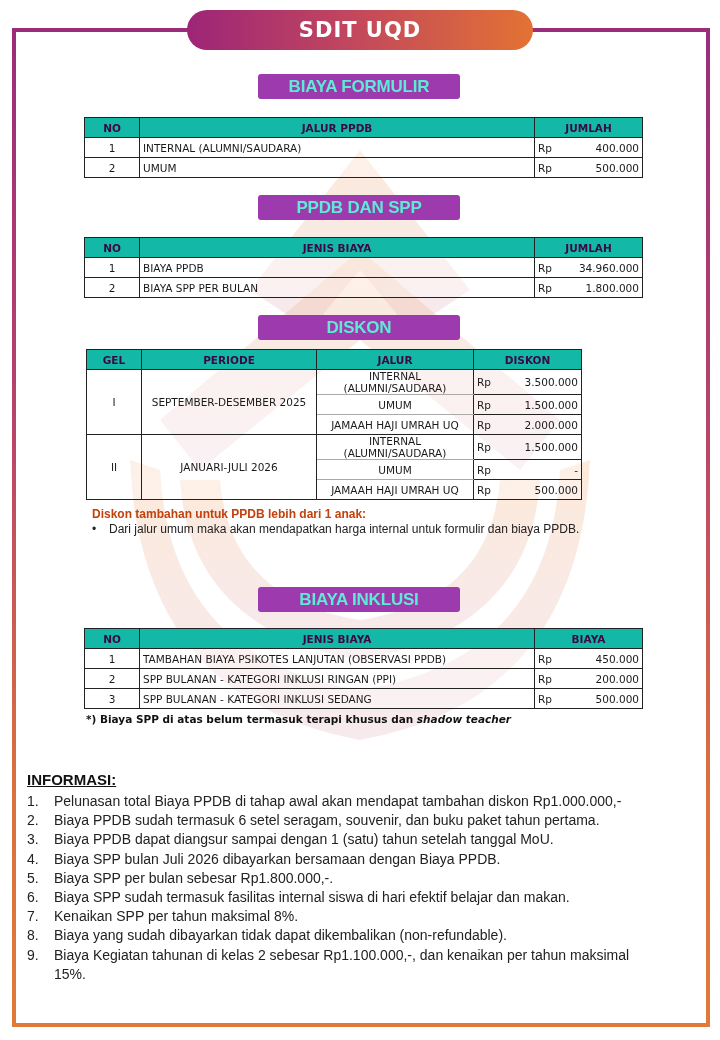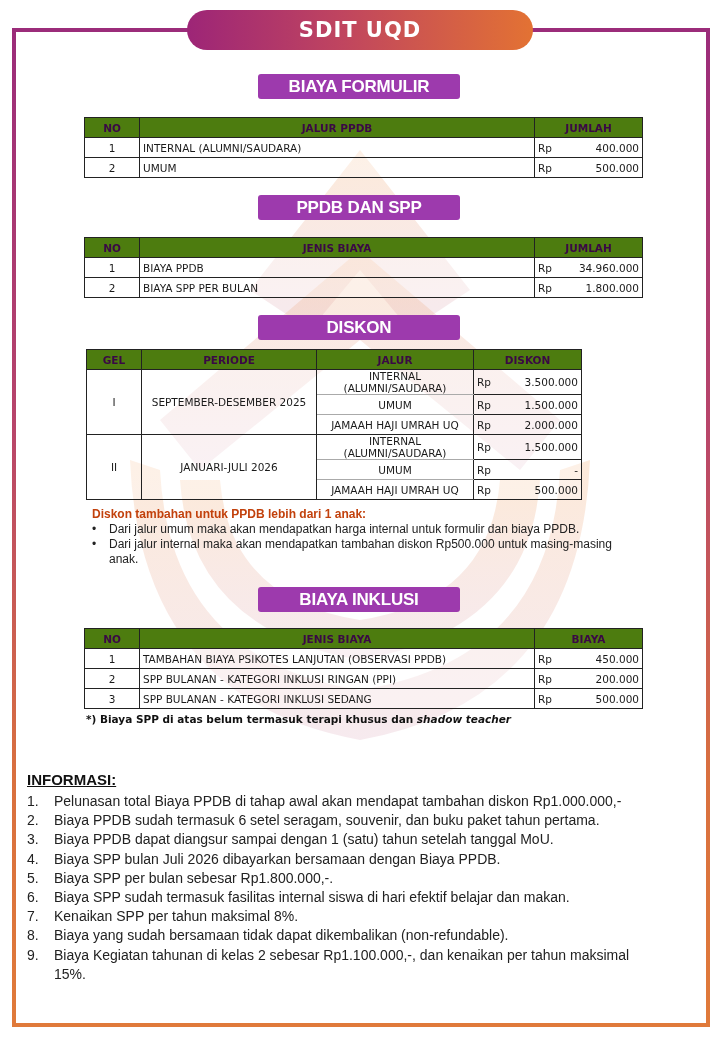--- a/index.html
+++ b/index.html
@@ -15,31 +15,31 @@
 
   .title-pill {
     position: absolute; left: 187px; top: 10px; width: 346px; height: 40px; border-radius: 20px;
     background: linear-gradient(90deg, #9d2577 0%, #c0455f 45%, #e37233 100%);
     color: #fff; font-family: "DejaVu Sans", sans-serif; font-weight: bold; font-size: 21px;
     letter-spacing: 1px; display: flex; align-items: center; justify-content: center;
   }
 
   .section-pill {
     position: absolute; left: 258px; width: 202px; height: 25px; border-radius: 3px;
-    background: #9d3aad; color: #ffffff; font-family: "Liberation Sans", sans-serif;
+    background: #9d3aad; color: #5eead4; font-family: "Liberation Sans", sans-serif;
     font-weight: bold; font-size: 17px; display: flex; align-items: center; justify-content: center;
     letter-spacing: -0.2px;
   }
 
   table.t {
     position: absolute; left: 84px; width: 559px; border-collapse: collapse;
     font-family: "DejaVu Sans", sans-serif; font-size: 10.5px; color: #1a1a1a;
   }
   table.t th {
-    background: #4d7c0f; color: #3a0845; font-weight: bold; font-size: 10.5px; height: 20px;
+    background: #14b8a6; color: #3a0845; font-weight: bold; font-size: 10.5px; height: 20px;
     border: 1px solid #222; text-align: center;
   }
   table.t td { border: 1px solid #222; height: 20px; padding: 0 3px; background: rgba(255,255,255,0.35); }
   td.no { text-align: center; width: 55px; }
   td.rp { width: 26px; border-right: none !important; padding-left: 5px; }
   td.amt { width: 82px; border-left: none !important; text-align: right; padding-right: 4px; }
   th.amtH { width: 108px; }
 
   table.d td.jal { text-align: center; }
   table.d td.dot-b { border-bottom: 1px dotted #333; }
@@ -167,21 +167,20 @@
     <td class="jal" style="border-top:1px solid #aaa">JAMAAH HAJI UMRAH UQ</td>
     <td class="rp">Rp</td>
     <td class="amt">500.000</td>
   </tr>
 </tbody>
   </table>
 
 <div class="note-title">Diskon tambahan untuk PPDB lebih dari 1 anak:</div>
 <ul class="bullets">
   <li>Dari jalur umum maka akan mendapatkan harga internal untuk formulir dan biaya PPDB.</li>
-  <li>Dari jalur internal maka akan mendapatkan tambahan diskon Rp500.000 untuk masing-masing anak.</li>
 </ul>
 
 <div class="section-pill" style="top:587px;">BIAYA INKLUSI</div>
 <table class="t" style="top:628px;">
   <tbody>
       <tr>
     <th style="width:55px">NO</th>
     <th>JENIS BIAYA</th>
     <th class="amtH" colspan="2">BIAYA</th>
   </tr>
@@ -210,15 +209,15 @@
 
 <div class="info-title">INFORMASI:</div>
 <ol class="info-list">
   <li><span class="num">1.</span><span>Pelunasan total Biaya PPDB di tahap awal akan mendapat tambahan diskon Rp1.000.000,-</span></li>
   <li><span class="num">2.</span><span>Biaya PPDB sudah termasuk 6 setel seragam, souvenir, dan buku paket tahun pertama.</span></li>
   <li><span class="num">3.</span><span>Biaya PPDB dapat diangsur sampai dengan 1 (satu) tahun setelah tanggal MoU.</span></li>
   <li><span class="num">4.</span><span>Biaya SPP bulan Juli 2026 dibayarkan bersamaan dengan Biaya PPDB.</span></li>
   <li><span class="num">5.</span><span>Biaya SPP per bulan sebesar Rp1.800.000,-.</span></li>
   <li><span class="num">6.</span><span>Biaya SPP sudah termasuk fasilitas internal siswa di hari efektif belajar dan makan.</span></li>
   <li><span class="num">7.</span><span>Kenaikan SPP per tahun maksimal 8%.</span></li>
-  <li><span class="num">8.</span><span>Biaya yang sudah bersamaan tidak dapat dikembalikan (non-refundable).</span></li>
+  <li><span class="num">8.</span><span>Biaya yang sudah dibayarkan tidak dapat dikembalikan (non-refundable).</span></li>
   <li style="width:620px"><span class="num">9.</span><span>Biaya Kegiatan tahunan di kelas 2 sebesar Rp1.100.000,-, dan kenaikan per tahun maksimal 15%.</span></li>
 </ol>
 
 </body></html>

